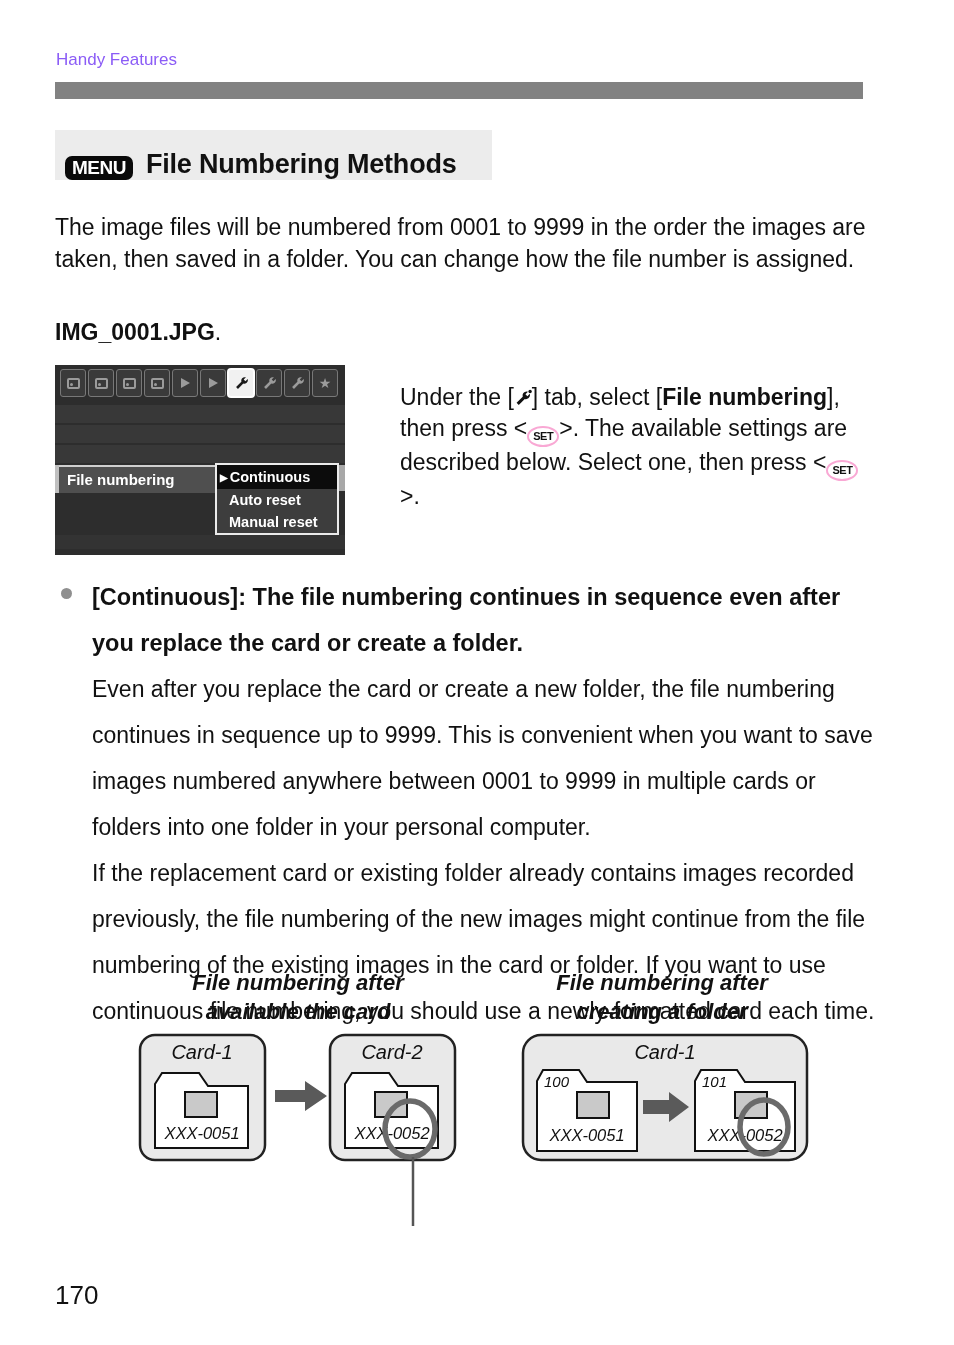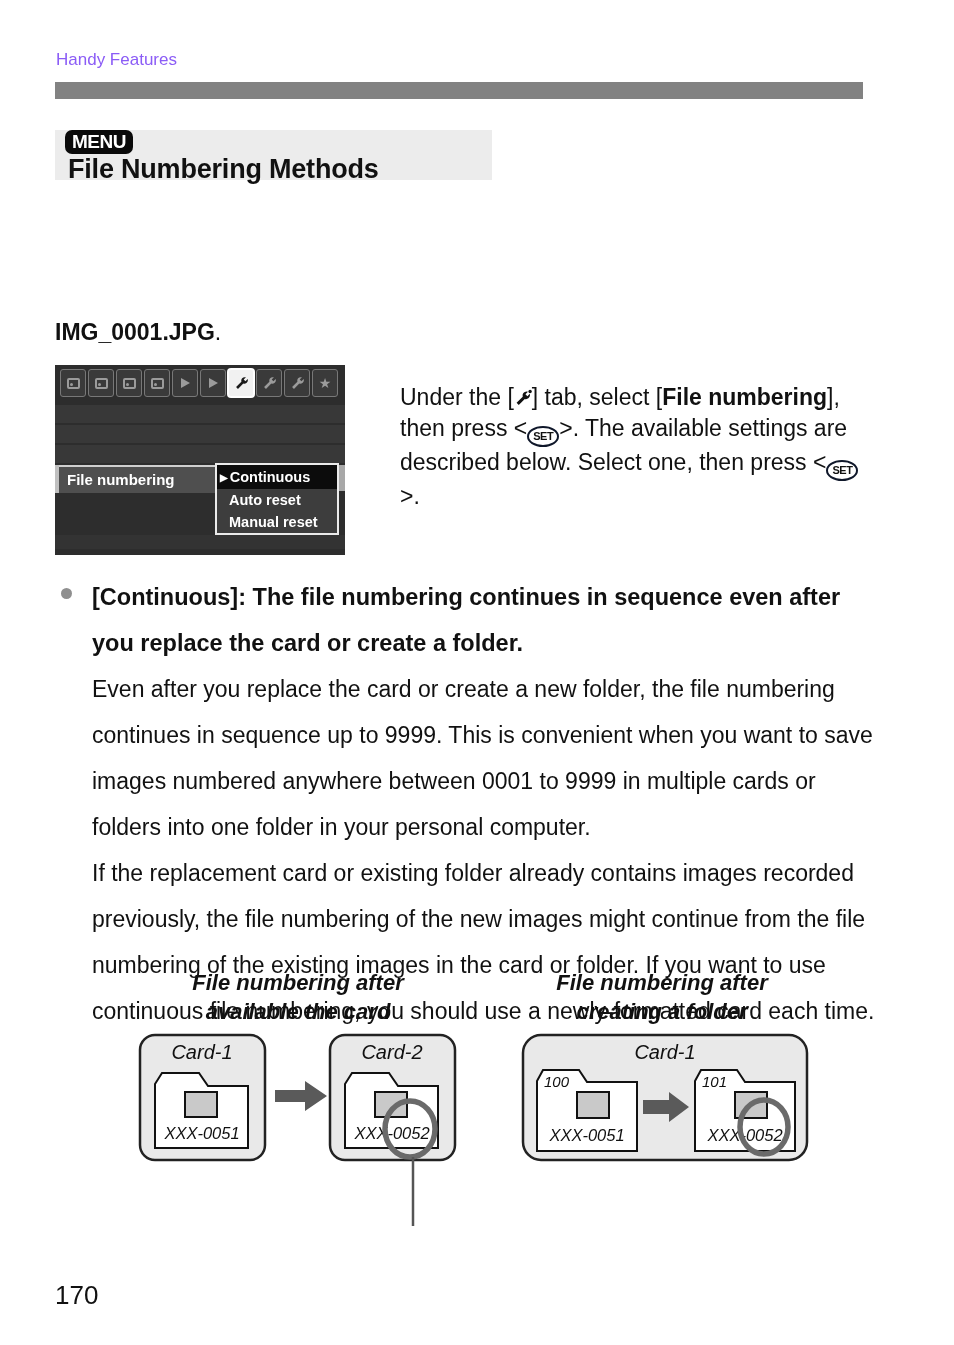--- a/index.html
+++ b/index.html
@@ -5,21 +5,21 @@
   html,body{margin:0;padding:0;background:#fff;}
   .page{position:relative;width:954px;height:1345px;background:#ffffff;
         font-family:"Liberation Sans",sans-serif;color:#111;overflow:hidden;}
 
   
   .running-head{position:absolute;left:56px;top:50px;font-size:17px;color:#8b5cf6;}
   .rule-bar{position:absolute;left:55px;top:82px;width:808px;height:17px;background:#828282;}
 
   
   .title-block{position:absolute;left:55px;top:130px;width:437px;height:50px;background:#ececec;
-               display:flex;align-items:flex-start;flex-direction:column;}
+               display:flex;align-items:flex-end;}
   .menu-badge{margin-left:10px;background:#0a0a0a;color:#fff;font-weight:bold;font-size:19px;
               letter-spacing:-0.5px;padding:2px 7px 3px 7px;border-radius:7px;line-height:1;}
   .title-text{margin-left:13px;font-size:27px;font-weight:bold;letter-spacing:-0.2px;}
 
   
   .intro1{position:absolute;left:55px;top:188px;width:816px;font-size:23px;line-height:32px;}
   .intro2{position:absolute;left:55px;top:284px;width:816px;font-size:23px;line-height:32px;}
   .b{font-weight:bold;}
 
   
@@ -39,21 +39,21 @@
   .fn-strip{position:absolute;left:0;top:100px;width:4px;height:28px;background:#c0c0c0;}
   .dd{position:absolute;left:160px;top:98px;width:124px;box-sizing:border-box;border:2px solid #ebebeb;background:#3d3d3d;}
   .dd-item{color:#fff;font-size:14.5px;font-weight:bold;height:22px;display:flex;align-items:center;padding-left:12px;}
   .dd-item.sel{height:24px;background:#0c0c0c;padding-left:3px;}
   .dd-arrow{font-size:10px;margin-right:2px;}
   .scroll-strip{position:absolute;left:284px;top:100px;width:6px;height:26px;background:#a8a8a8;}
 
   
   .instruction{position:absolute;left:400px;top:359px;width:472px;font-size:23px;line-height:31px;}
   .set-badge{display:inline-flex;align-items:center;justify-content:center;width:32px;height:21px;
-             box-sizing:border-box;border:2px solid #0f172a;border-radius:50%;font-size:11px;
+             box-sizing:border-box;border:2px solid #f9a8d4;border-radius:50%;font-size:11px;
              font-weight:bold;vertical-align:-4px;letter-spacing:-0.5px;}
   .wrench-inline{vertical-align:-2px;}
 
   
   .bullet-dot{position:absolute;left:61px;top:588px;width:11px;height:11px;border-radius:50%;background:#8f8f8f;}
   .bullet-text{position:absolute;left:92px;top:574px;width:795px;font-size:23px;line-height:46px;}
   .bullet-text p{margin:0;}
   .lead{font-weight:bold;font-size:23.5px;}
 
   
@@ -74,20 +74,21 @@
 <div class="page">
 
   <div class="running-head">Handy Features</div>
   <div class="rule-bar"></div>
 
   <div class="title-block">
     <span class="menu-badge">MENU</span>
     <span class="title-text">File Numbering Methods</span>
   </div>
 
+  <p class="intro1">The image files will be numbered from 0001 to 9999 in the order the images are taken, then saved in a folder. You can change how the file number is assigned.</p>
   <div class="intro2">
     <br>
     <span class="b">IMG_0001.JPG</span><span>.</span>
   </div>
 
   <div class="cam">
     <div class="cam-tabs">
       <span class="tab">
           <span class="ic-cam"></span>
         </span>

